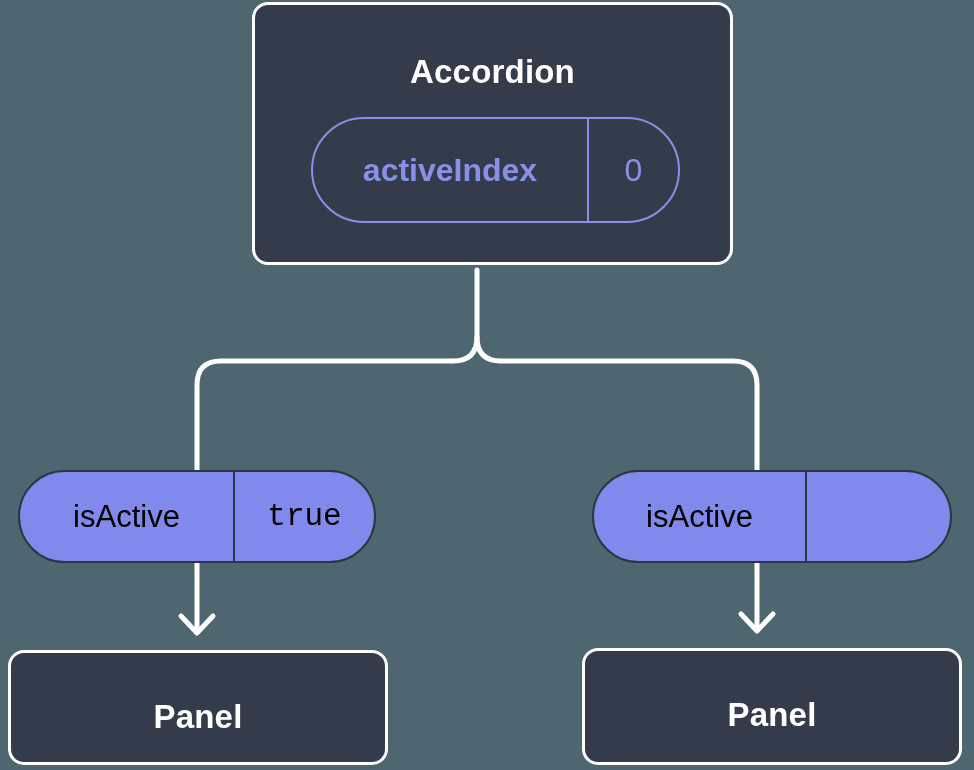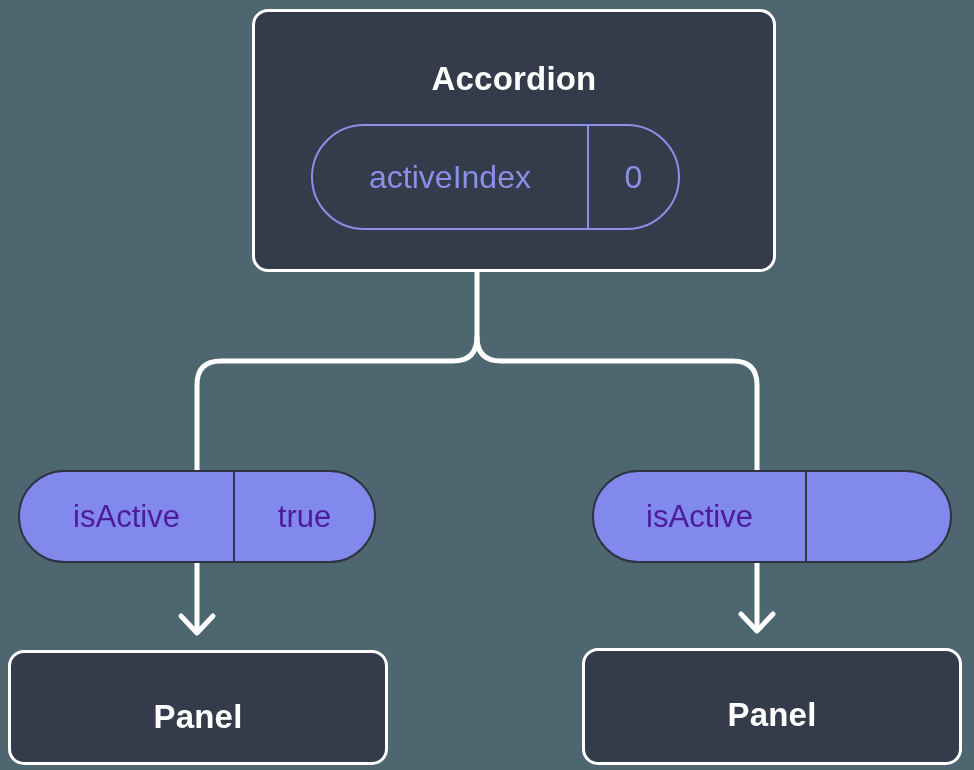--- a/index.html
+++ b/index.html
@@ -36,22 +36,22 @@
   .component-box {
     position: absolute;
     box-sizing: border-box;
     background: #343b4a;
     border: 3px solid #ffffff;
     border-radius: 16px;
   }
 
   #accordion-node {
     left: 252px;
-    top: 9px;
-    width: 524px;
+    top: 2px;
+    width: 481px;
     height: 263px;
   }
 
   .component-title {
     position: absolute;
     left: 0;
     right: 0;
     text-align: center;
     color: #ffffff;
     font-size: 33px;
@@ -88,21 +88,21 @@
     left: 56px;
     top: 112px;
     width: 369px;
     height: 106px;
     border: 2px solid #8a90ea;
   }
   #accordion-state-pill .pill-key {
     flex: 0 0 276px;
     color: #8a90ea;
     font-size: 32px;
-    font-weight: 400;
+    font-weight: 700;
     border-right: 2px solid #8a90ea;
   }
   #accordion-state-pill .pill-value {
     flex: 1 1 auto;
     color: #8a90ea;
     font-size: 32px;
     font-weight: 400;
   }
 
   
@@ -115,37 +115,37 @@
     border: 2px solid #2e3442;
     border-radius: 999px;
     overflow: hidden;
   }
   .prop-pill .pill-key,
   .prop-pill .pill-value {
     display: flex;
     align-items: center;
     justify-content: center;
     box-sizing: border-box;
-    color: #4c1d95;
+    color: #000000;
     font-size: 31px;
     font-weight: 400;
     white-space: nowrap;
   }
   .prop-pill .pill-key {
     border-right: 2px solid #2e3442;
   }
 
   #prop-pill-left {
     left: 18px;
     top: 470px;
     width: 358px;
     height: 93px;
   }
   #prop-pill-left .pill-key { flex: 0 0 215px; }
-  #prop-pill-left .pill-value { flex: 1 1 auto; }
+  #prop-pill-left .pill-value { flex: 1 1 auto; font-family: Liberation Mono, monospace; }
 
   #prop-pill-right {
     left: 592px;
     top: 470px;
     width: 360px;
     height: 93px;
   }
   #prop-pill-right .pill-key { flex: 0 0 213px; }
   #prop-pill-right .pill-value { flex: 1 1 auto; }
 

